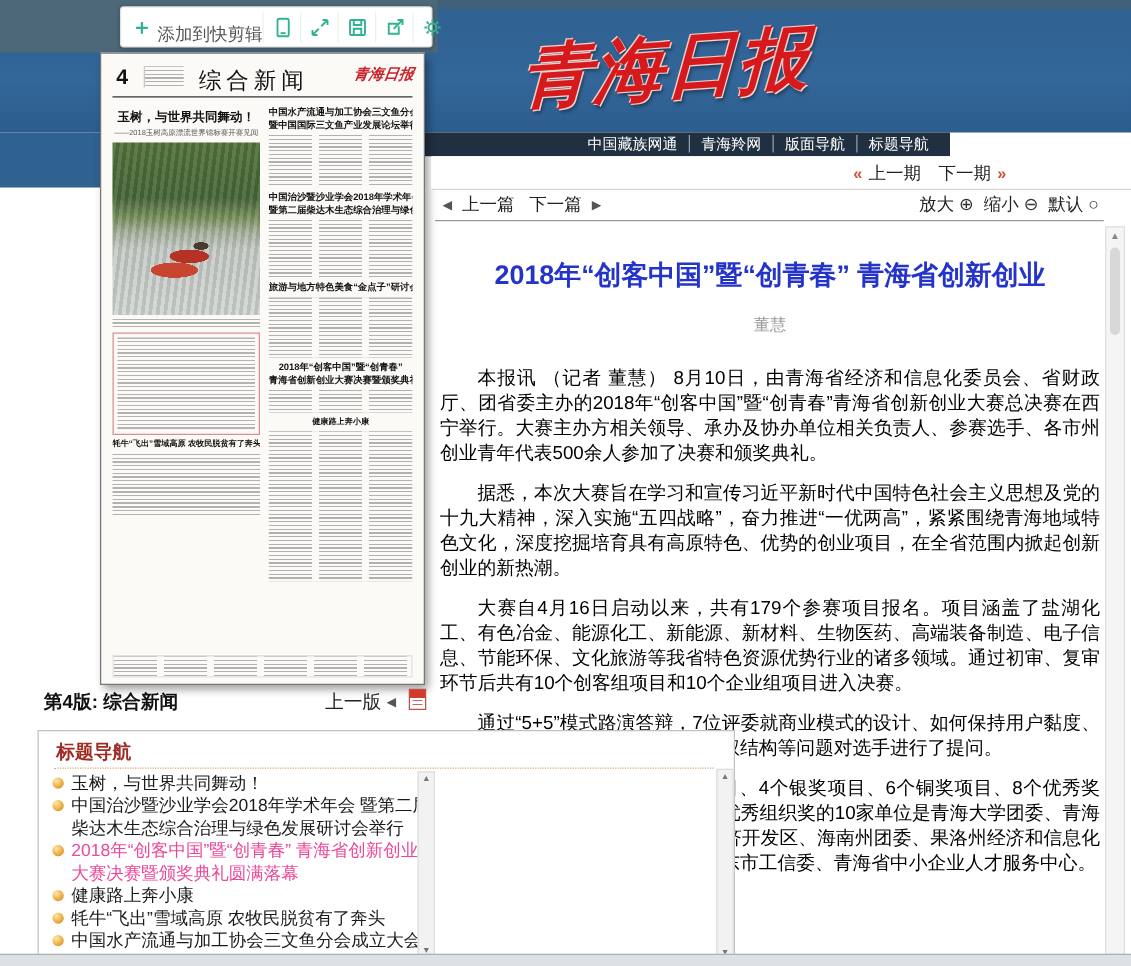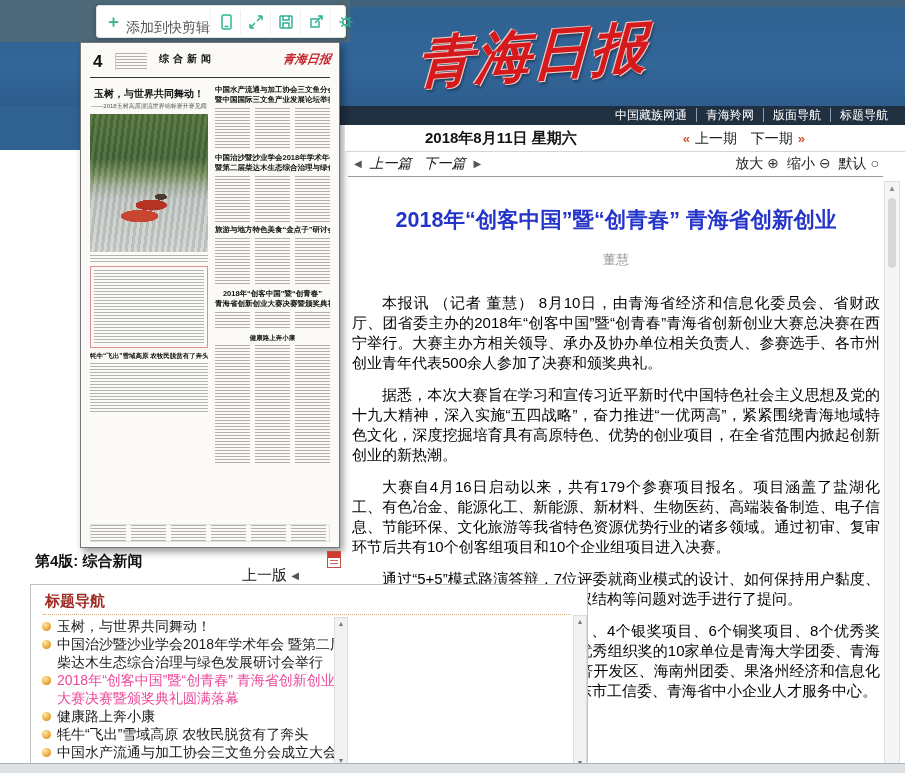--- a/index.html
+++ b/index.html
@@ -7,21 +7,21 @@
   #app{position:relative;width:905px;height:773px;overflow:hidden;background:#fff;}
 
   
   .masthead{position:absolute;left:0;top:0;width:905px;height:106px;
     background:linear-gradient(180deg,#41607a 0,#41607a 7px,#2f6191 7px,#336699 60%,#2c5d8d 100%);}
   .masthead .logo{position:absolute;left:408px;top:12px;width:250px;text-align:center;
     font-family:"DejaVu Serif","Liberation Serif",serif;font-style:italic;font-weight:bold;
     font-size:56px;line-height:84px;color:#d6191c;letter-spacing:2px;
     text-shadow:1px 1px 0 #f3d2cc,-1px -1px 0 #eecdc6,2px 3px 3px rgba(0,0,0,.35);
     transform:rotate(-4deg) skewX(-6deg);}
-  .navy{position:absolute;left:80px;top:106px;width:825px;height:19px;background:#203041;
+  .navy{position:absolute;left:80px;top:106px;width:680px;height:19px;background:#203041;
     color:#fff;font-size:12px;line-height:19px;text-align:right;padding-right:8px;box-sizing:border-box;}
   .navy .mlink{cursor:pointer;padding:0 9px;}
   .navy .mlink + .mlink{border-left:1px solid #8fa0b5;}
   .blue-remnant{position:absolute;left:0;top:106px;width:80px;height:44px;background:#2f6191;}
   .slate{position:absolute;left:0;top:0;width:350px;height:42px;background:#4d6878;}
 
   
   .cliptool{position:absolute;left:96px;top:5px;width:250px;height:33px;background:#fff;
     border:1px solid #e2e2e2;border-radius:3px;box-shadow:0 1px 4px rgba(0,0,0,.25);
     display:flex;align-items:center;padding:0 6px;box-sizing:border-box;}
@@ -30,21 +30,21 @@
   .cliptool .tico{flex:0 0 auto;width:29px;height:24px;display:flex;align-items:center;justify-content:center;
     border-left:1px solid #efefef;cursor:pointer;}
   .cliptool .tico:first-of-type{margin-left:8px;}
   .cliptool svg{display:block;}
 
   
   .thumb{position:absolute;left:80px;top:42px;width:258px;height:504px;background:#fbfaf7;
     border:1px solid #777;box-shadow:3px 4px 7px rgba(0,0,0,.4);cursor:pointer;}
   .t-pgno{position:absolute;left:12px;top:9px;font-size:17px;font-weight:bold;color:#111;}
   .t-date{position:absolute;left:34px;top:10px;width:28px;height:17px;border-left:1px solid #999;padding-left:3px;}
-  .t-sec{position:absolute;left:78px;top:9px;font-size:10px;font-weight:bold;letter-spacing:4px;color:#111;text-align:center;}
+  .t-sec{position:absolute;left:78px;top:9px;font-size:18px;font-weight:normal;letter-spacing:4px;color:#111;text-align:center;}
   .t-logo{position:absolute;right:8px;top:8px;font-size:12px;font-weight:bold;font-style:italic;
     color:#c8242c;font-family:"DejaVu Serif","Liberation Serif",serif;transform:skewX(-8deg);}
   .t-hline{position:absolute;left:9px;right:9px;top:34px;border-top:1px solid #333;}
   .t-colL{position:absolute;left:9px;top:42px;width:118px;}
   .t-colR{position:absolute;left:134px;top:42px;width:115px;}
   .th-main{font-size:10px;font-weight:bold;color:#111;text-align:center;white-space:nowrap;overflow:hidden;margin:2px 0 1px;}
   .th-sub{font-size:6px;color:#555;text-align:center;white-space:nowrap;overflow:hidden;margin-bottom:3px;}
   .t-photo{width:100%;height:138px;margin-bottom:3px;
     background:
       radial-gradient(ellipse 26px 9px at 52% 66%,#b43325 0 60%,rgba(0,0,0,0) 61%),
@@ -61,40 +61,40 @@
   .t-bottom{position:absolute;left:9px;right:9px;bottom:5px;height:16px;border:1px solid #c9c9c9;}
 
   
   .date-row{position:absolute;left:345px;top:125px;width:560px;height:27px;background:#fff;
     border-bottom:1px solid #d5d5d5;box-sizing:border-box;}
   .date-row .date{position:absolute;left:80px;top:4px;font-size:15px;font-weight:bold;color:#111;}
   .issue-nav{position:absolute;right:100px;top:5px;font-size:14px;color:#222;text-align:right;}
   .issue-nav .iarr{color:#cc5533;font-size:13px;font-weight:bold;}
   .issue-nav .ilink{cursor:pointer;margin:0 5px;}
   .art-bar{position:absolute;left:348px;top:152px;width:535px;height:25px;border-bottom:1px solid #9a9a9a;box-sizing:border-box;}
-  .art-bar .left{position:absolute;left:6px;top:3px;font-size:14px;color:#222;font-style:italic;}
+  .art-bar .left{position:absolute;left:6px;top:3px;font-size:14px;color:#222;}
   .art-bar .right{position:absolute;right:4px;top:3px;font-size:14px;color:#222;}
   .tri{color:#555;font-size:10px;vertical-align:1px;}
   .zglyph{font-size:14px;color:#333;}
   .blink{cursor:pointer;margin:0 4px;}
 
   .sb-art{position:absolute;left:884px;top:181px;width:16px;height:583px;background:#f5f5f5;border:1px solid #e0e0e0;box-sizing:border-box;}
   .sb-art .up{position:absolute;top:2px;left:0;width:100%;text-align:center;font-size:8px;color:#888;cursor:pointer;}
   .sb-art .thumbbar{position:absolute;top:16px;left:3px;width:8px;height:70px;background:#d8d8d8;border-radius:4px;}
 
   .art-body{position:absolute;left:352px;top:195px;width:528px;}
   .art-title{margin-top:8px;text-align:center;font-size:21.5px;font-weight:bold;color:#2433c8;line-height:34px;}
   .art-author{margin-top:14px;text-align:center;font-size:13px;color:#999;}
   .art-paras{margin-top:24px;}
   .art-paras p{margin:0 0 12px;font-size:15px;line-height:20px;color:#000;text-indent:2em;text-align:justify;}
 
   
   .page-row{position:absolute;left:35px;top:550px;width:310px;height:26px;}
   .page-row .plabel{position:absolute;left:0;top:2px;font-size:15px;font-weight:bold;color:#111;}
-  .page-row .pprev{position:absolute;left:207px;top:2px;font-size:15px;color:#222;cursor:pointer;margin-top:14px;}
+  .page-row .pprev{position:absolute;left:225px;top:2px;font-size:15px;color:#222;cursor:pointer;}
   .pdf-icon{position:absolute;left:292px;top:1px;width:14px;height:17px;background:linear-gradient(#d23a2e 0 6px,#fff 6px);
     border:1px solid #c05048;box-sizing:border-box;cursor:pointer;}
   .pdf-icon:after{content:"";position:absolute;left:2px;top:8px;width:8px;height:6px;
     background-image:repeating-linear-gradient(180deg,#c66 0,#c66 1px,rgba(0,0,0,0) 1px,rgba(0,0,0,0) 3px);}
 
   .tn-box{position:absolute;left:30px;top:584px;width:558px;height:188px;background:#fff;border:1px solid #c2c2c2;box-sizing:border-box;}
   .tn-header{position:absolute;left:14px;top:7px;font-size:15px;font-weight:bold;color:#9e2c24;}
   .tn-dotted{position:absolute;left:12px;right:16px;top:29px;border-bottom:1px dotted #d8a87f;}
   .tn-list{position:absolute;left:10px;top:32px;width:306px;list-style:none;margin:0;padding:0;}
   .tn-list li{position:relative;padding-left:16px;font-size:14px;line-height:18px;color:#1a1a1a;cursor:pointer;}
@@ -188,21 +188,20 @@
       <div class="th-s">青海省创新创业大赛决赛暨颁奖典礼圆满落幕</div>
       <div class="fl3" style="height:18px;margin:3px 0;"></div>
       <div class="th-xs">健康路上奔小康</div>
       <div class="fl3" style="height:120px;margin:3px 0;"></div>
     </div>
 
     <div class="t-bottom fl3"></div>
   </div>
 
   <div class="date-row">
-    <span class="date">2018年8月11日 星期六</span>
     <span class="issue-nav">
       <span class="iarr">«</span><span class="ilink">上一期</span>
       <span class="ilink">下一期</span><span class="iarr">»</span>
     </span>
   </div>
 
   <div class="art-bar">
     <span class="left">
       <span class="tri">◀</span>
       <span class="blink">上一篇</span>

